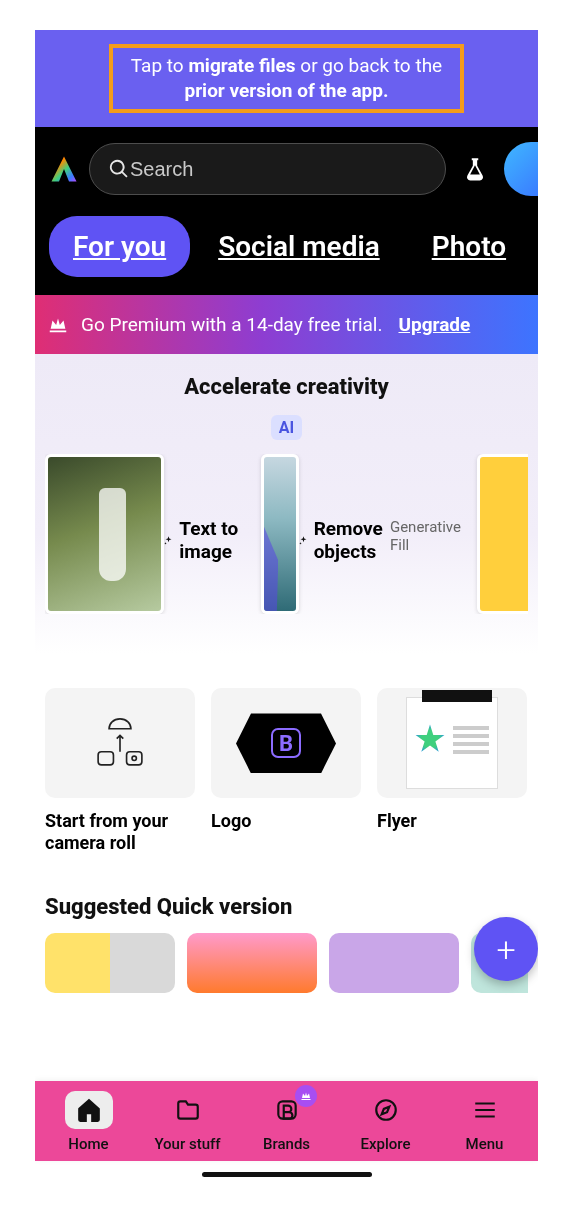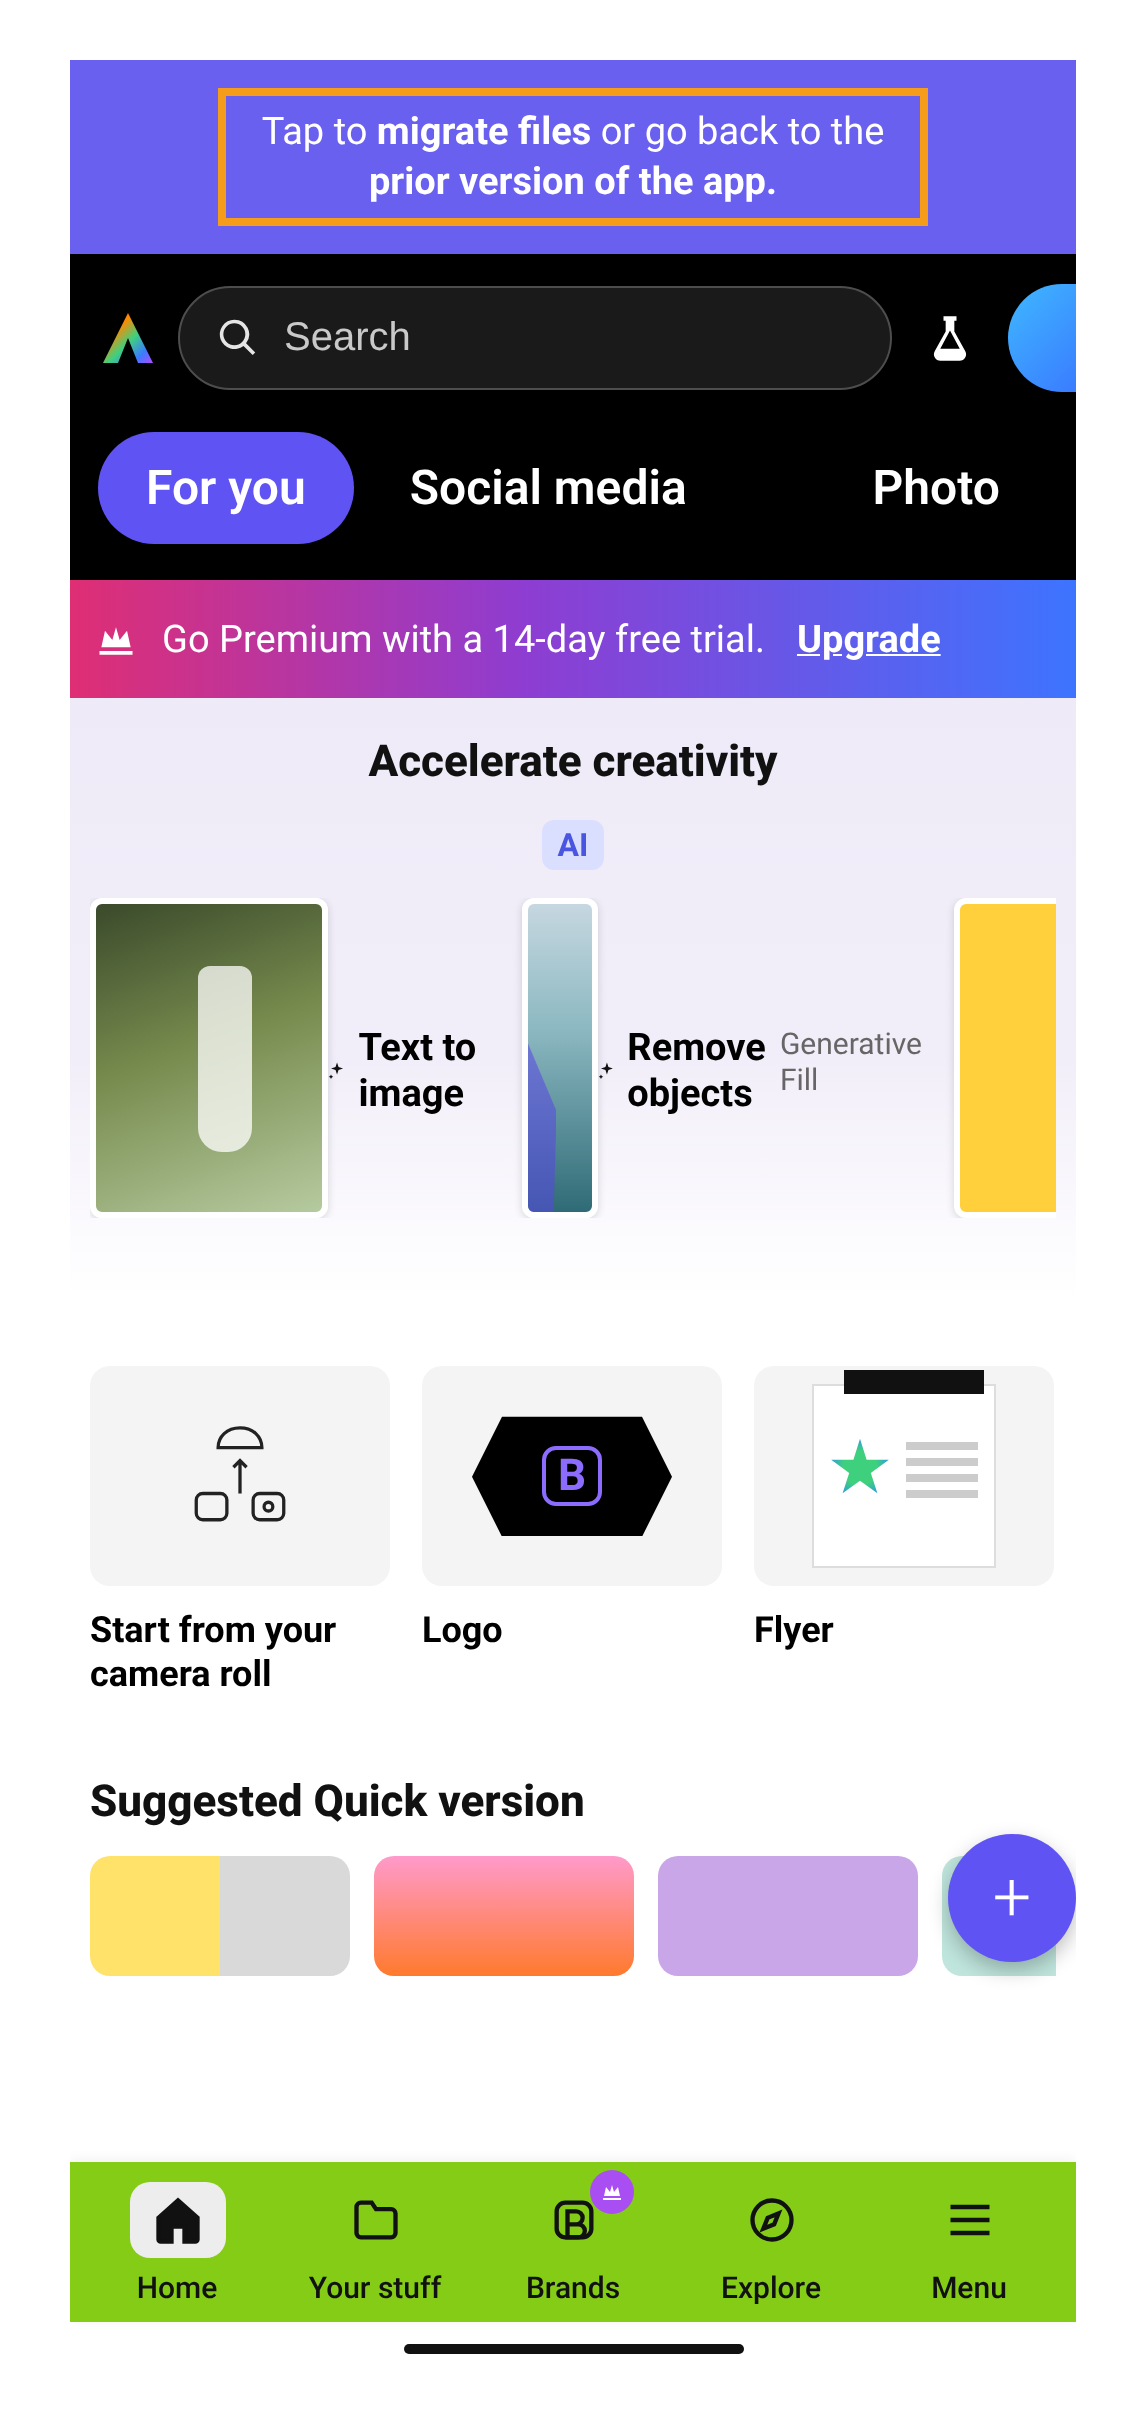--- a/index.html
+++ b/index.html
@@ -65,21 +65,20 @@
   }
   .search-bar {
     flex: 1;
     background: #1a1a1a;
     border: 1px solid #4d4d4d;
     border-radius: 26px;
     height: 52px;
     display: flex;
     align-items: center;
     padding: 0 18px;
-    gap: 12px;
   }
   .search-bar input {
     background: transparent;
     border: none;
     outline: none;
     color: #c9c9c9;
     font-size: 20px;
     flex: 1;
   }
   .search-bar input::placeholder { color: #c9c9c9; }
@@ -94,25 +93,26 @@
   }
 
   
   .tabs {
     display: flex;
     gap: 4px;
     padding: 10px 6px 18px 6px;
   }
   .tab {
     color: #fff;
-    font-size: 24px;
+    font-size: 28px;
     font-weight: 600;
     padding: 14px 24px;
     border-radius: 28px;
     white-space: nowrap;
+    text-decoration: underline;
   }
   .tab.active { background: #5f53f4; }
   .tab:last-child { margin-left: auto; }
 
   
   .premium {
     background: linear-gradient(90deg,#df2e74 0%,#8e3dd1 45%,#3d74ff 100%);
     color: #fff;
     padding: 18px 12px;
     display: flex;
@@ -270,21 +270,21 @@
     border-radius:50%;
     display:flex;align-items:center;justify-content:center;
     color:#fff;font-size:34px;font-weight:300;
     box-shadow:0 4px 10px rgba(0,0,0,0.25);
   }
 
   
   .nav {
     position:absolute;
     left:0;right:0;bottom:20px;
-    background:#84cc16;
+    background:#ec4899;
     box-shadow:0 -1px 6px rgba(0,0,0,0.06);
     display:flex;
     padding:10px 4px 8px 4px;
     justify-content: space-around;
   }
   .nav-item{
     flex:1;
     display:flex;flex-direction:column;align-items:center;gap:6px;
     font-size:15px;font-weight:500;color:#111;
   }

